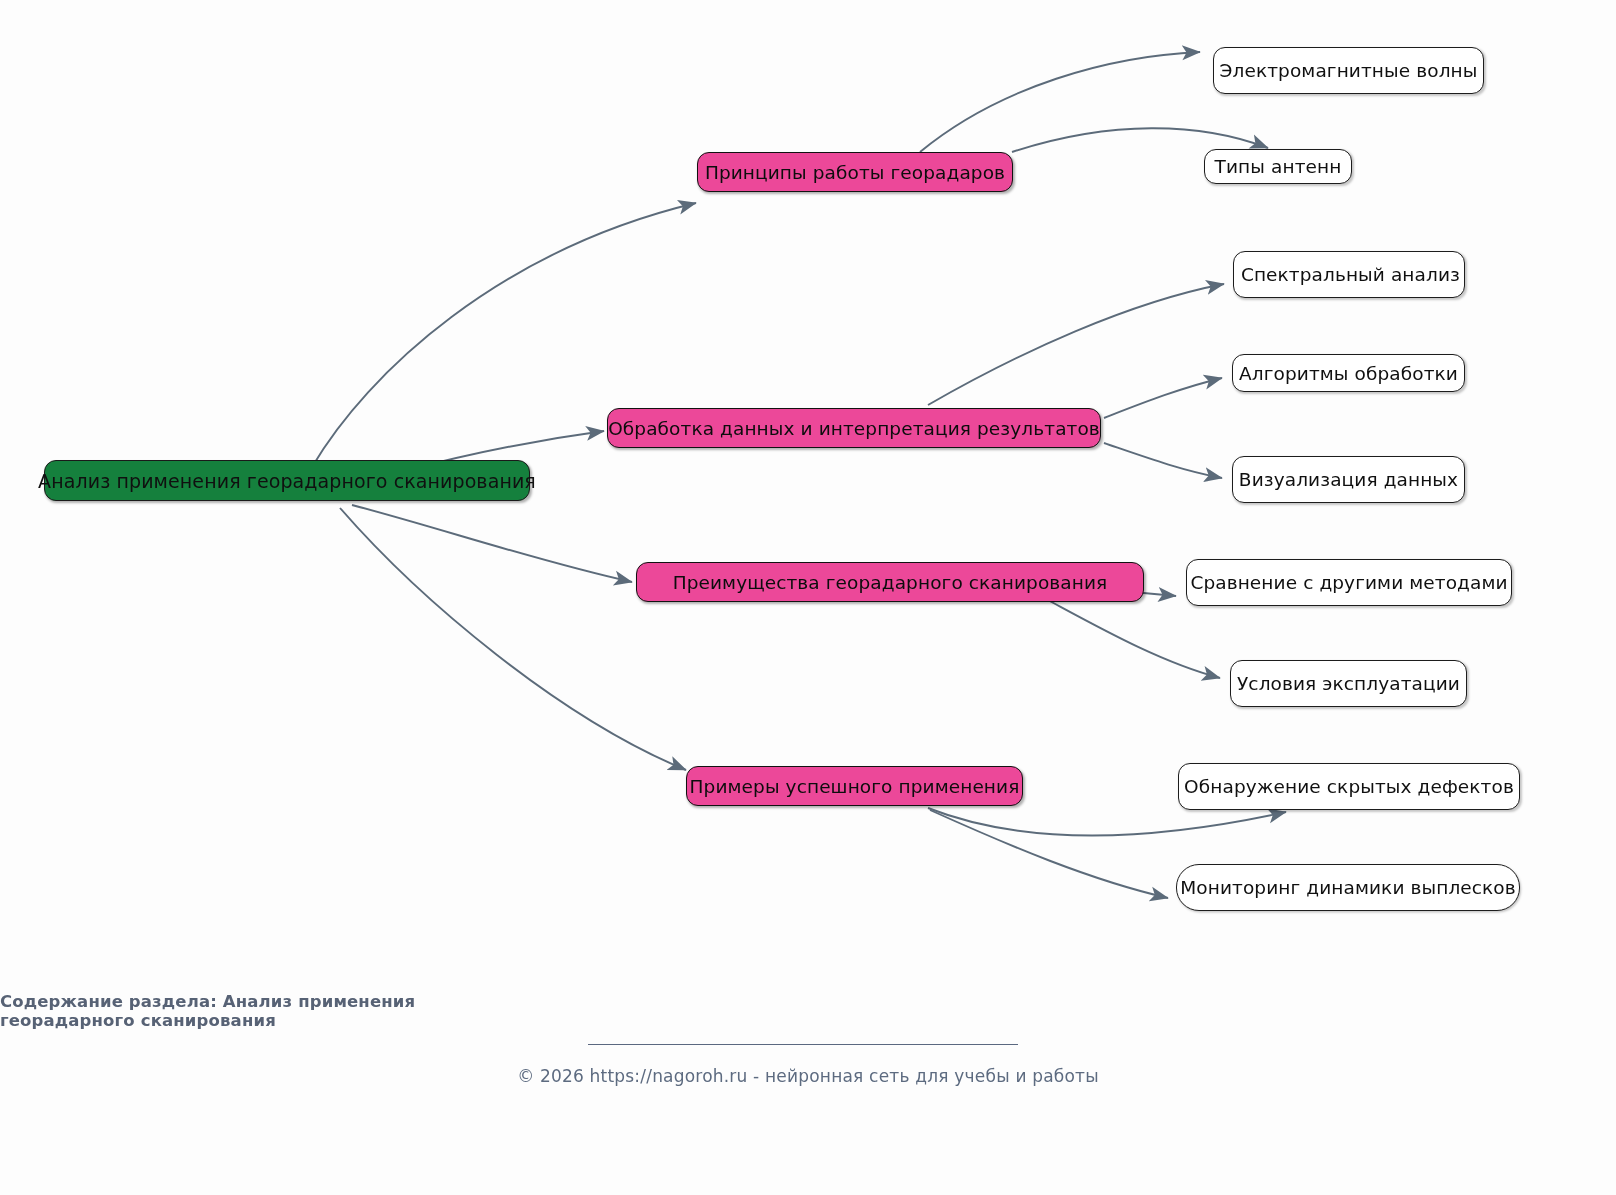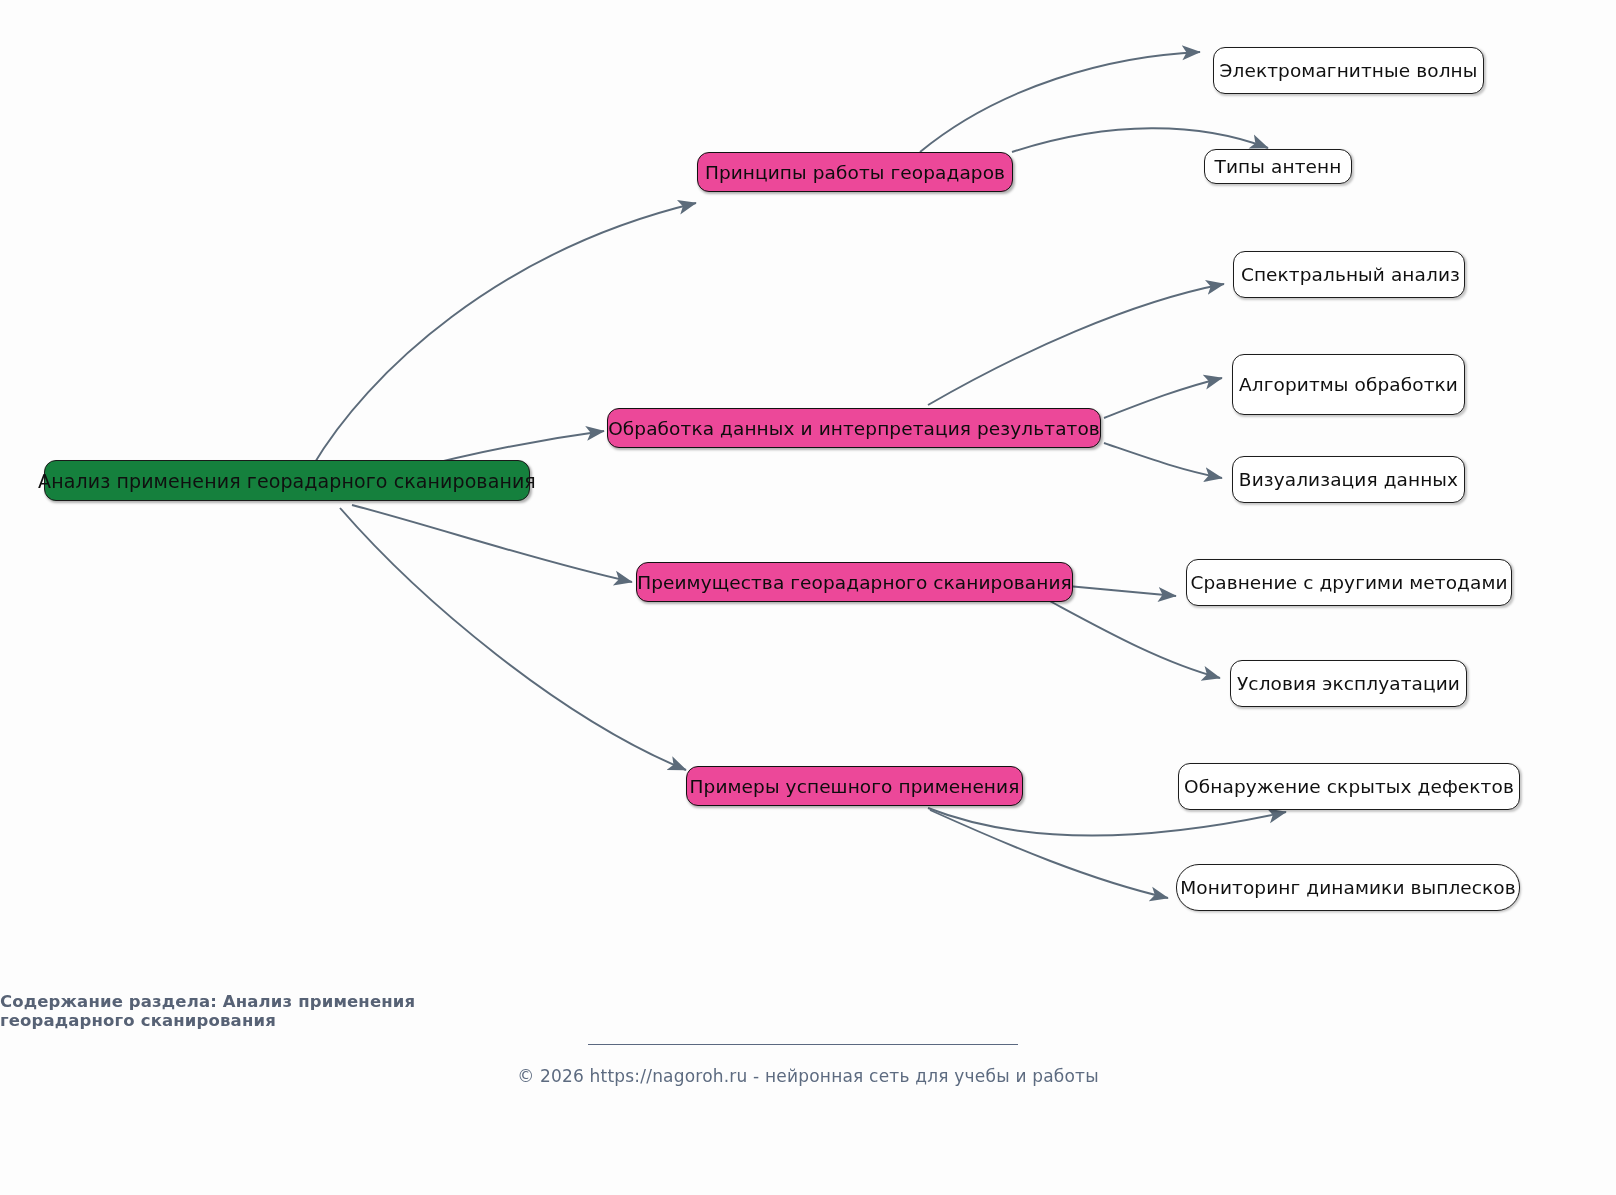--- a/index.html
+++ b/index.html
@@ -151,29 +151,29 @@
   </div>
 
   <div class="node node-branch" style="left:607px; top:408px; width:494px; height:40px;">
     <span class="node-label">Обработка данных и интерпретация результатов</span>
   </div>
 
   <div class="node node-leaf" style="left:1233px; top:251px; width:232px; height:47px;justify-content:flex-end;">
     <span class="node-label">Спектральный анализ</span>
   </div>
 
-  <div class="node node-leaf" style="left:1232px; top:354px; width:233px; height:61px;">
+  <div class="node node-leaf" style="left:1232px; top:354px; width:233px; height:38px;">
     <span class="node-label">Алгоритмы обработки</span>
   </div>
 
   <div class="node node-leaf" style="left:1232px; top:456px; width:233px; height:47px;">
     <span class="node-label">Визуализация данных</span>
   </div>
 
-  <div class="node node-branch" style="left:636px; top:562px; width:437px; height:40px;">
+  <div class="node node-branch" style="left:636px; top:562px; width:508px; height:40px;">
     <span class="node-label">Преимущества георадарного сканирования</span>
   </div>
 
   <div class="node node-leaf" style="left:1186px; top:559px; width:326px; height:47px;">
     <span class="node-label">Сравнение с другими методами</span>
   </div>
 
   <div class="node node-leaf" style="left:1230px; top:660px; width:237px; height:47px;justify-content:center;">
     <span class="node-label">Условия эксплуатации</span>
   </div>

